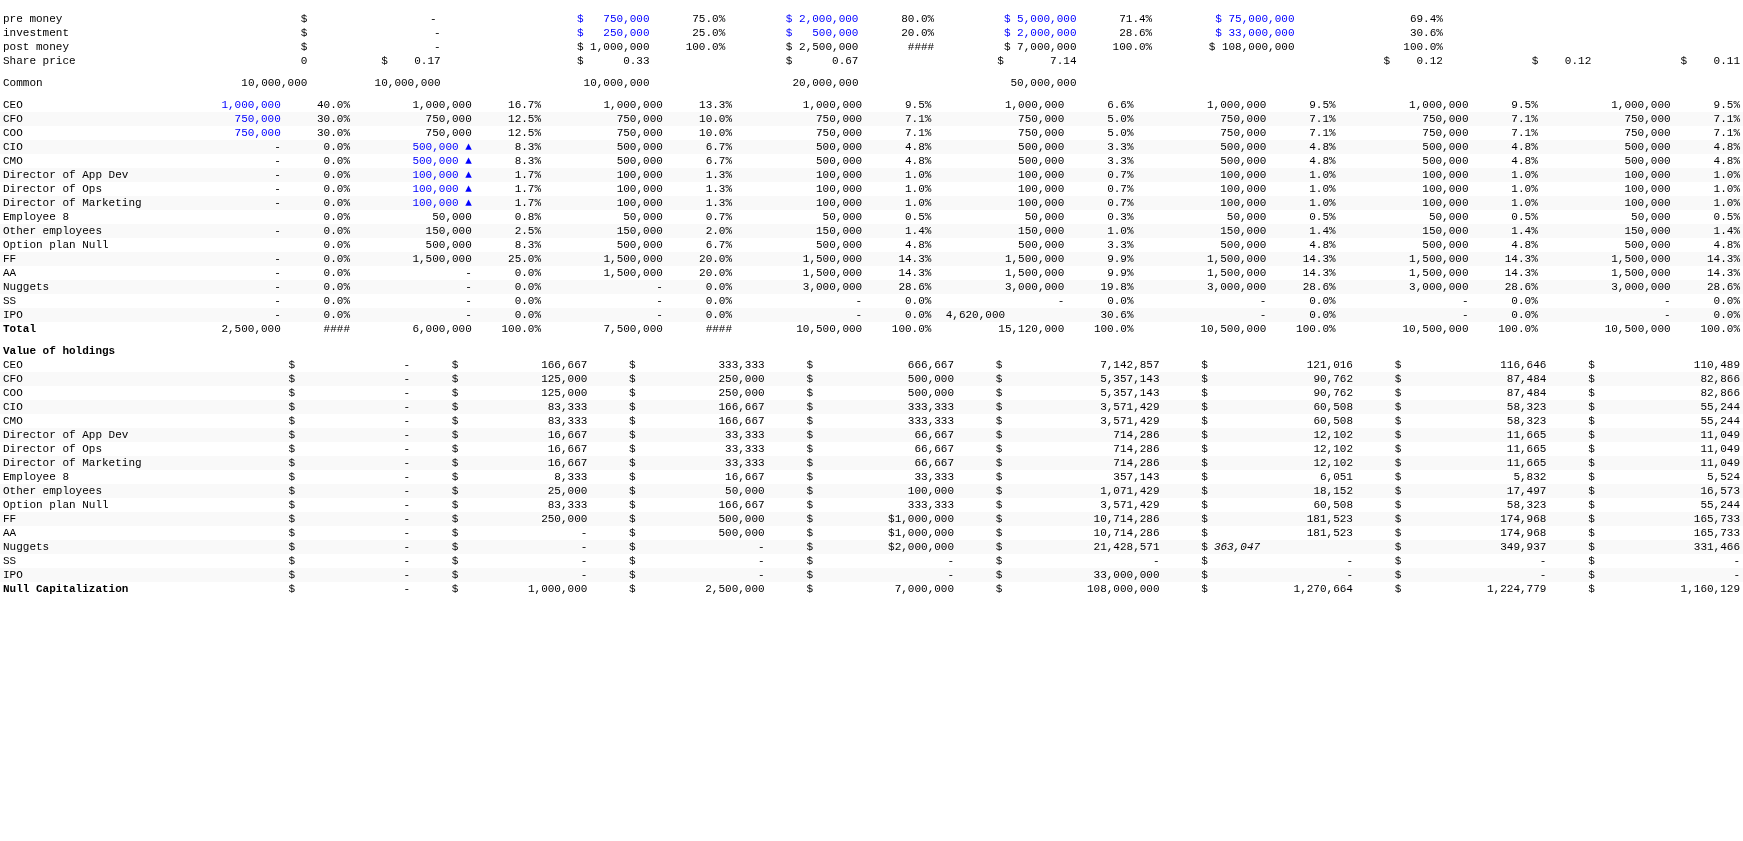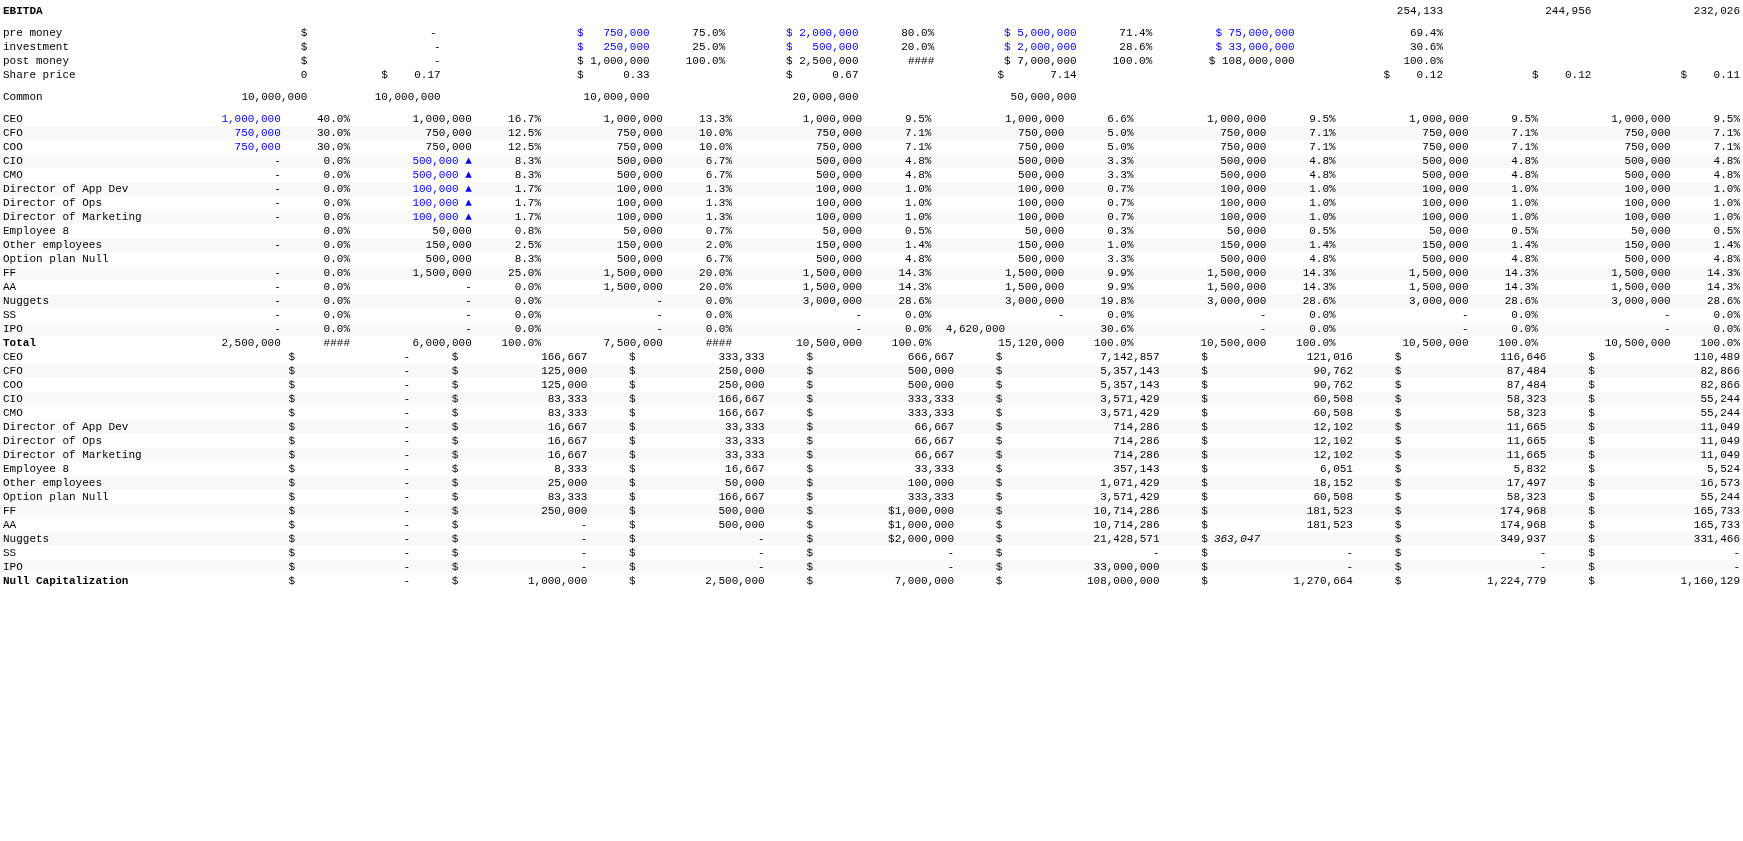--- a/index.html
+++ b/index.html
@@ -59,44 +59,20 @@
     <col style="width:6px">
     <col style="width:88px">
     <col style="width:6px">
     <col style="width:92px">
     <col style="width:6px">
     <col style="width:92px">
     <col style="width:6px">
     <col style="width:92px">
   </colgroup>
   <tbody>
-    <tr>
-      <td class="bold left">EBITDA</td>
-      <td></td>
-          <td></td>
-          <td></td>
-          <td></td>
-          <td></td>
-          <td></td>
-          <td></td>
-          <td></td>
-          <td></td>
-          <td></td>
-          <td></td>
-          <td></td>
-          <td></td>
-          <td></td>
-          <td></td>
-          <td></td>
-      <td class="right">254,133</td>
-      <td></td>
-      <td class="right">244,956</td>
-      <td></td>
-      <td class="right">232,026</td>
-    </tr>
     <tr class="separator-row">
           <td colspan="22"></td>
         </tr>
 
     <tr>
       <td class="left">pre money</td>
       <td class="right"><span>$</span></td>
       <td></td>
       <td class="right"><span style="margin-right:4px">-</span></td>
       <td class="right blue"></td>
@@ -689,20 +665,53 @@
     <td></td>
     <td style="text-align:right;">10,500,000</td>
     <td style="text-align:right;">100.0%</td>
     <td></td>
     <td style="text-align:right;">10,500,000</td>
     <td style="text-align:right;">100.0%</td>
   </tr>
       </tbody>
 </table>
 
+<table style="width:100%; table-layout:fixed; border-collapse:collapse; margin-top:8px;">
+  <colgroup>
+    <col style="width:130px">
+    <col style="width:75px">
+    <col style="width:50px">
+    <col style="width:6px">
+    <col style="width:82px">
+    <col style="width:50px">
+    <col style="width:6px">
+    <col style="width:82px">
+    <col style="width:50px">
+    <col style="width:6px">
+    <col style="width:88px">
+    <col style="width:50px">
+    <col style="width:6px">
+    <col style="width:90px">
+    <col style="width:50px">
+    <col style="width:6px">
+    <col style="width:90px">
+    <col style="width:50px">
+    <col style="width:6px">
+    <col style="width:90px">
+    <col style="width:50px">
+    <col style="width:6px">
+    <col style="width:90px">
+    <col style="width:50px">
+  </colgroup>
+  <tbody>
+    <tr>
+      <td class="bold left" colspan="24">Value of holdings</td>
+    </tr>
+  </tbody>
+</table>
 
 <table id="value-table" style="width:100%; table-layout:fixed; border-collapse:collapse;">
   <colgroup>
     <col style="width:130px">
     <col style="width:18px">
     <col style="width:57px">
     <col style="width:6px">
     <col style="width:18px">
     <col style="width:64px">
     <col style="width:6px">

